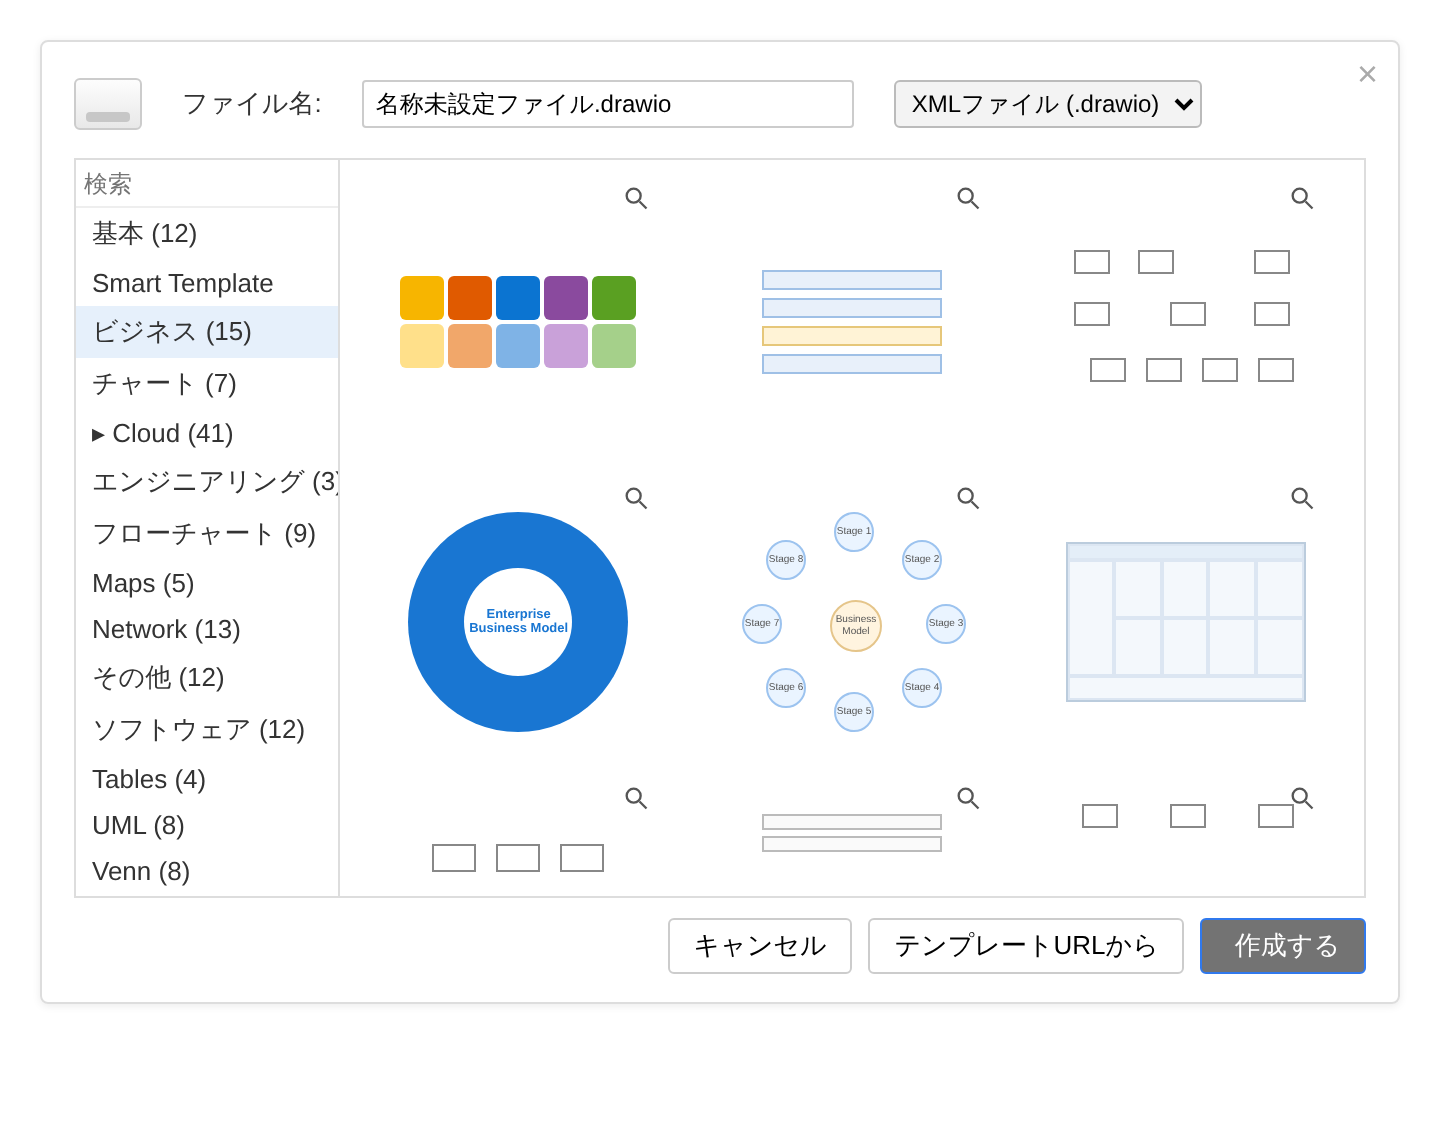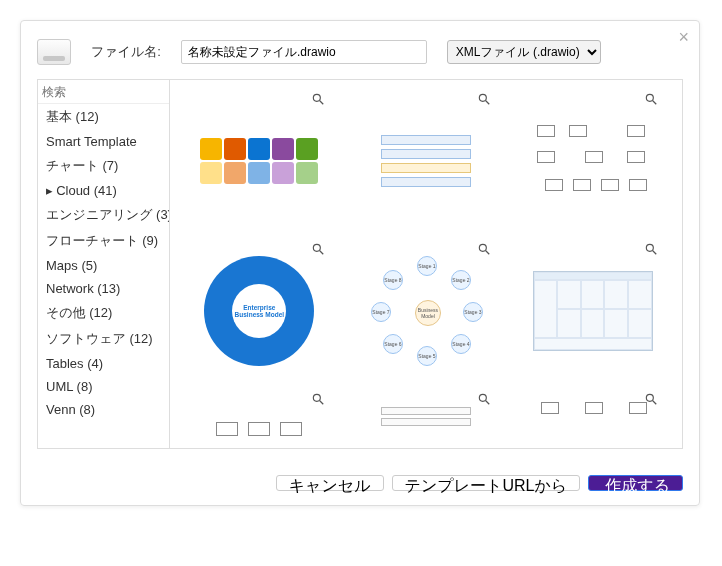--- a/index.html
+++ b/index.html
@@ -183,31 +183,30 @@
 .th-org span { width:22px; height:14px; border:1px solid #888; background:#fff; }
 .th-seq { display:flex; flex-direction:column; gap:3px; }
 .th-seq div { width:90px; height:8px; border:1px solid #bbb; background:#fafafa; }
 
 .footer-row {
   display: flex;
   justify-content: flex-end;
   gap: 8px;
 }
 .btn {
-  height: 16px;
+  height: 28px;
   padding: 0 12px;
-  font-size: 16px;
+  font-size: 13px;
   border: 1px solid #ccc;
   background: #fff;
   border-radius: 3px;
   cursor: pointer;
-  margin-top: 16px;
 }
 .btn.primary {
-  background: #4c1d95;
+  background: #737373;
   border-color: #3079ed;
   color: #fff;
   padding-left: 16px;
 }
 svg.magsvg { width:14px; height:14px; }
 </style>
 </head>
 <body>
 
 <div class="dialog">
@@ -227,20 +226,21 @@
       <div class="search-wrap">
         <input class="search-input" type="text" placeholder="検索" style="">
         <svg class="magsvg mag" viewBox="0 0 24 24">
             <circle cx="10" cy="10" r="6" fill="none" stroke="currentColor" stroke-width="2"></circle>
             <line x1="15" y1="15" x2="21" y2="21" stroke="currentColor" stroke-width="2"></line>
           </svg>
       </div>
       <div class="cat-list" id="cat-list">
           <div class="cat-item">基本 (12)</div>
           <div class="cat-item">Smart Template</div>
+          <div class="cat-item selected">ビジネス (15)</div>
           <div class="cat-item">チャート (7)</div>
           <div class="cat-item">▸ Cloud (41)</div>
           <div class="cat-item">エンジニアリング (3)</div>
           <div class="cat-item">フローチャート (9)</div>
           <div class="cat-item">Maps (5)</div>
           <div class="cat-item">Network (13)</div>
           <div class="cat-item">その他 (12)</div>
           <div class="cat-item">ソフトウェア (12)</div>
           <div class="cat-item">Tables (4)</div>
           <div class="cat-item">UML (8)</div>

